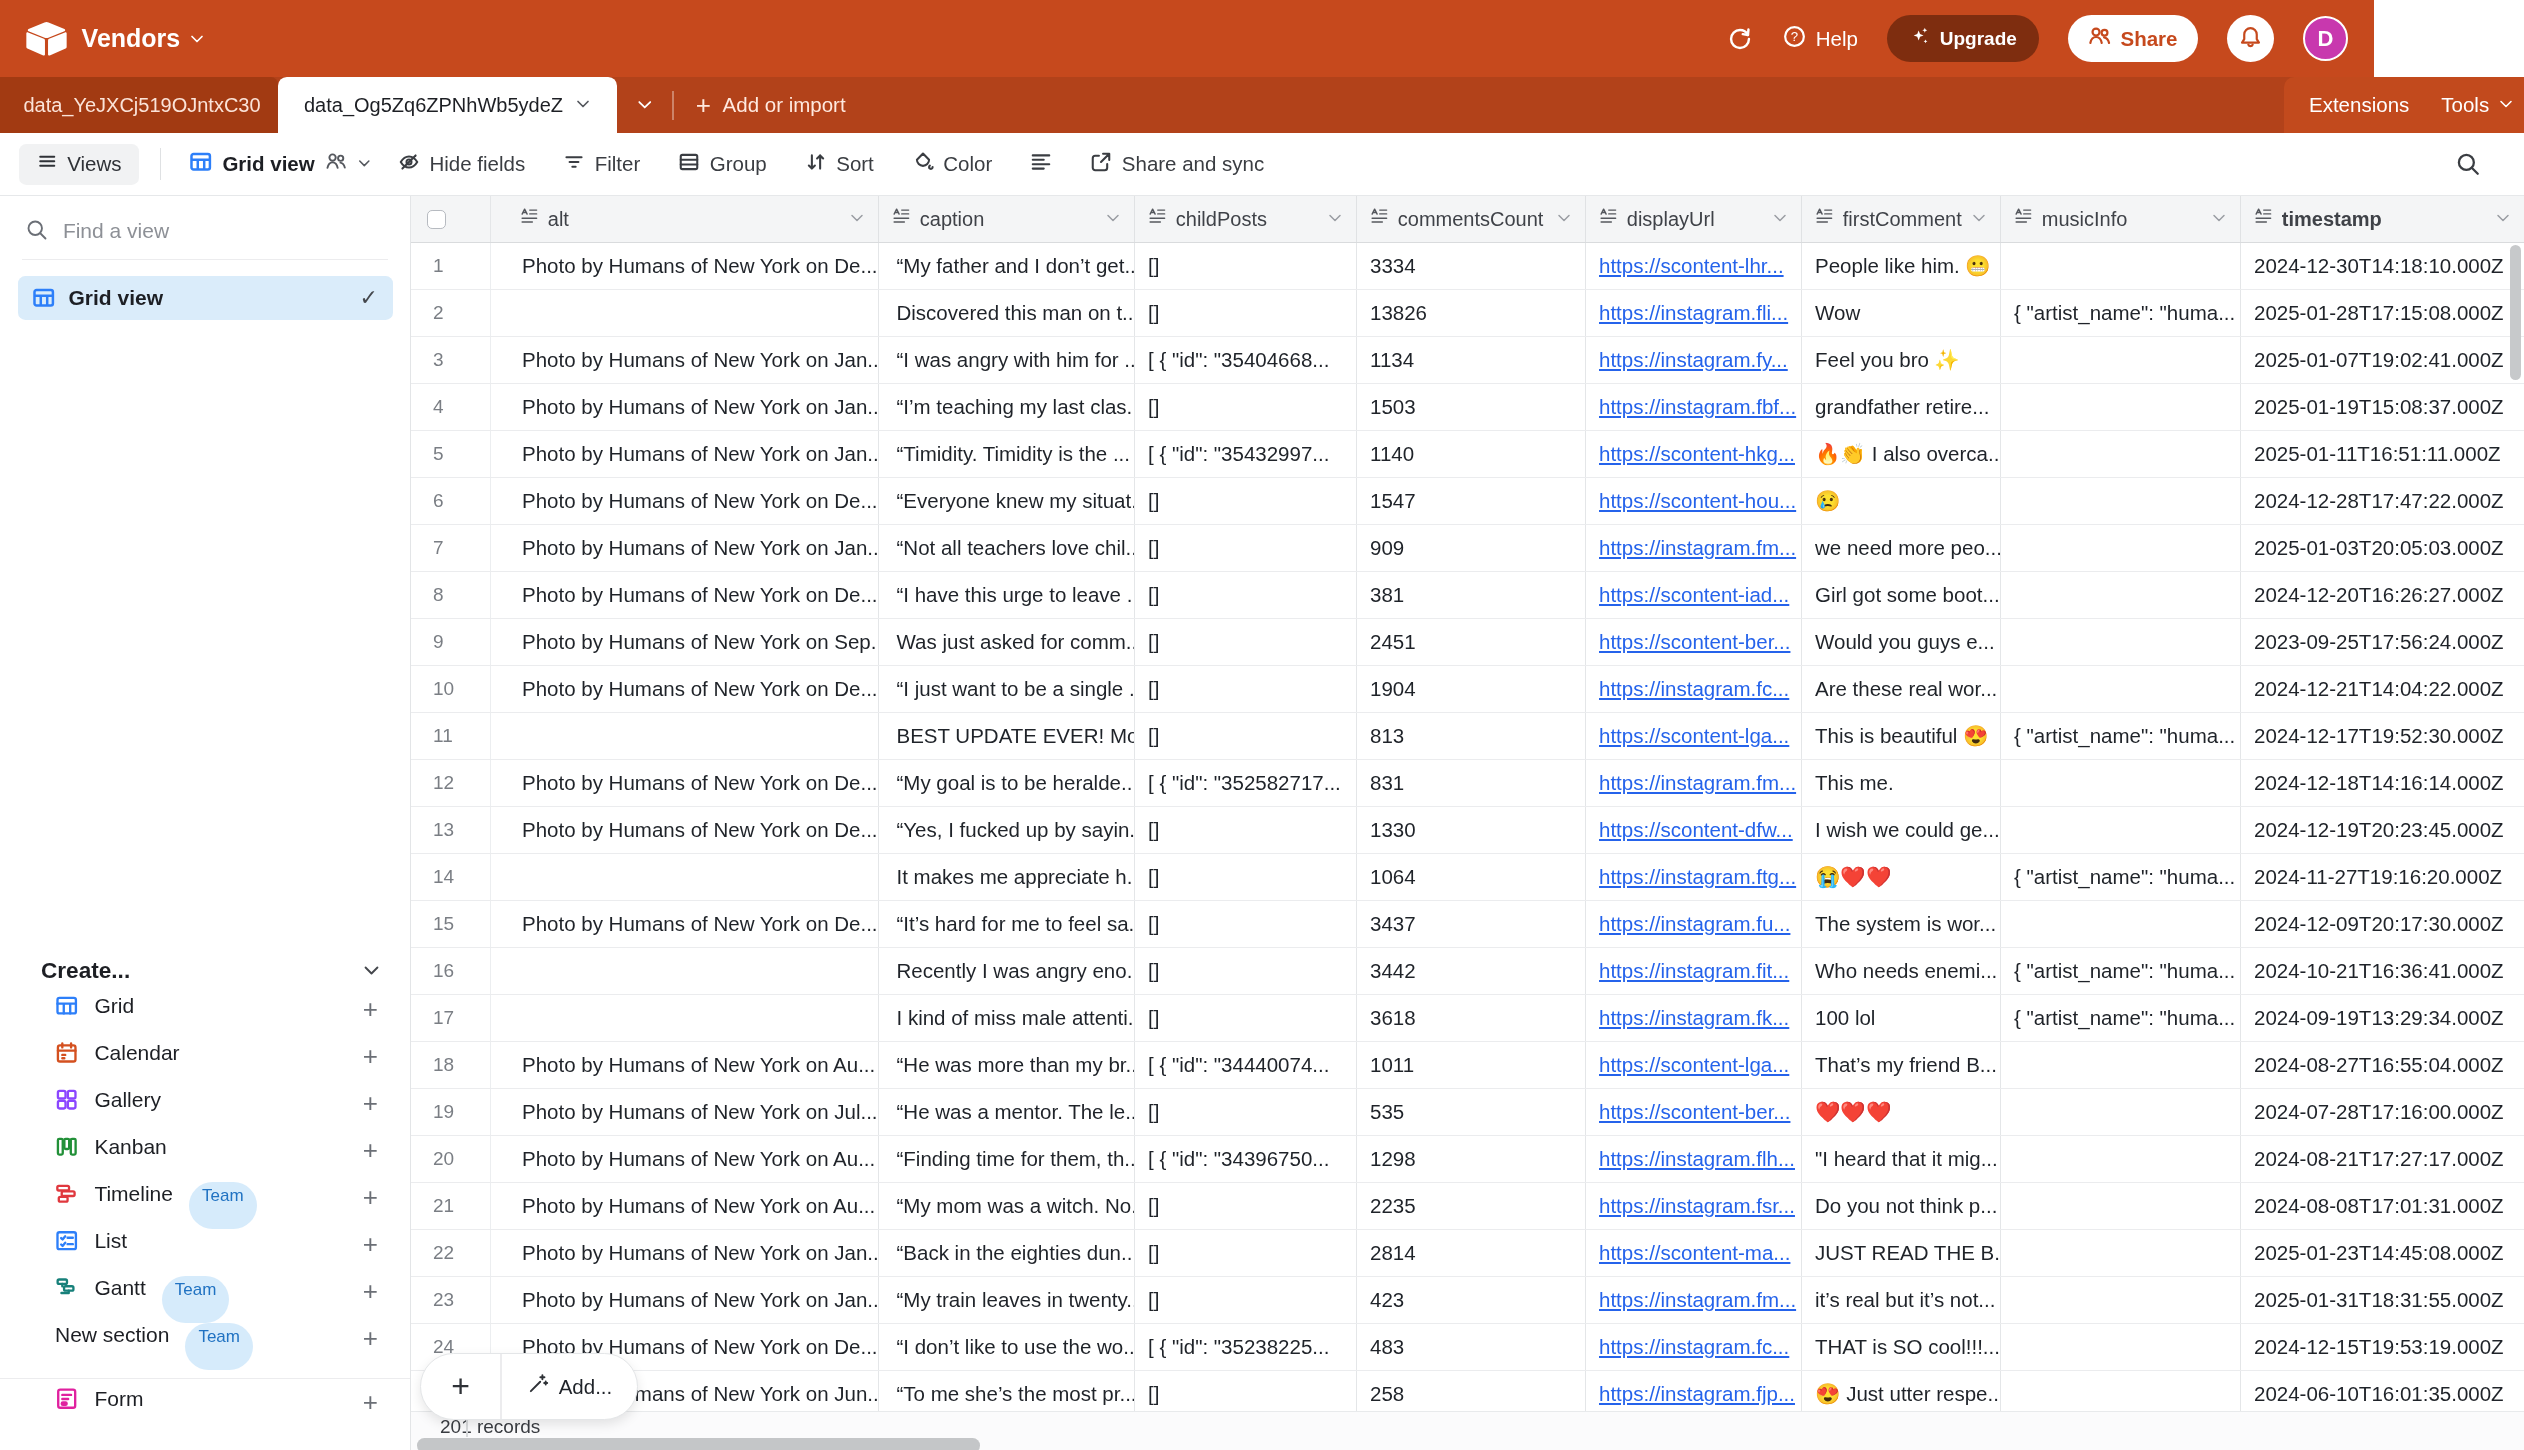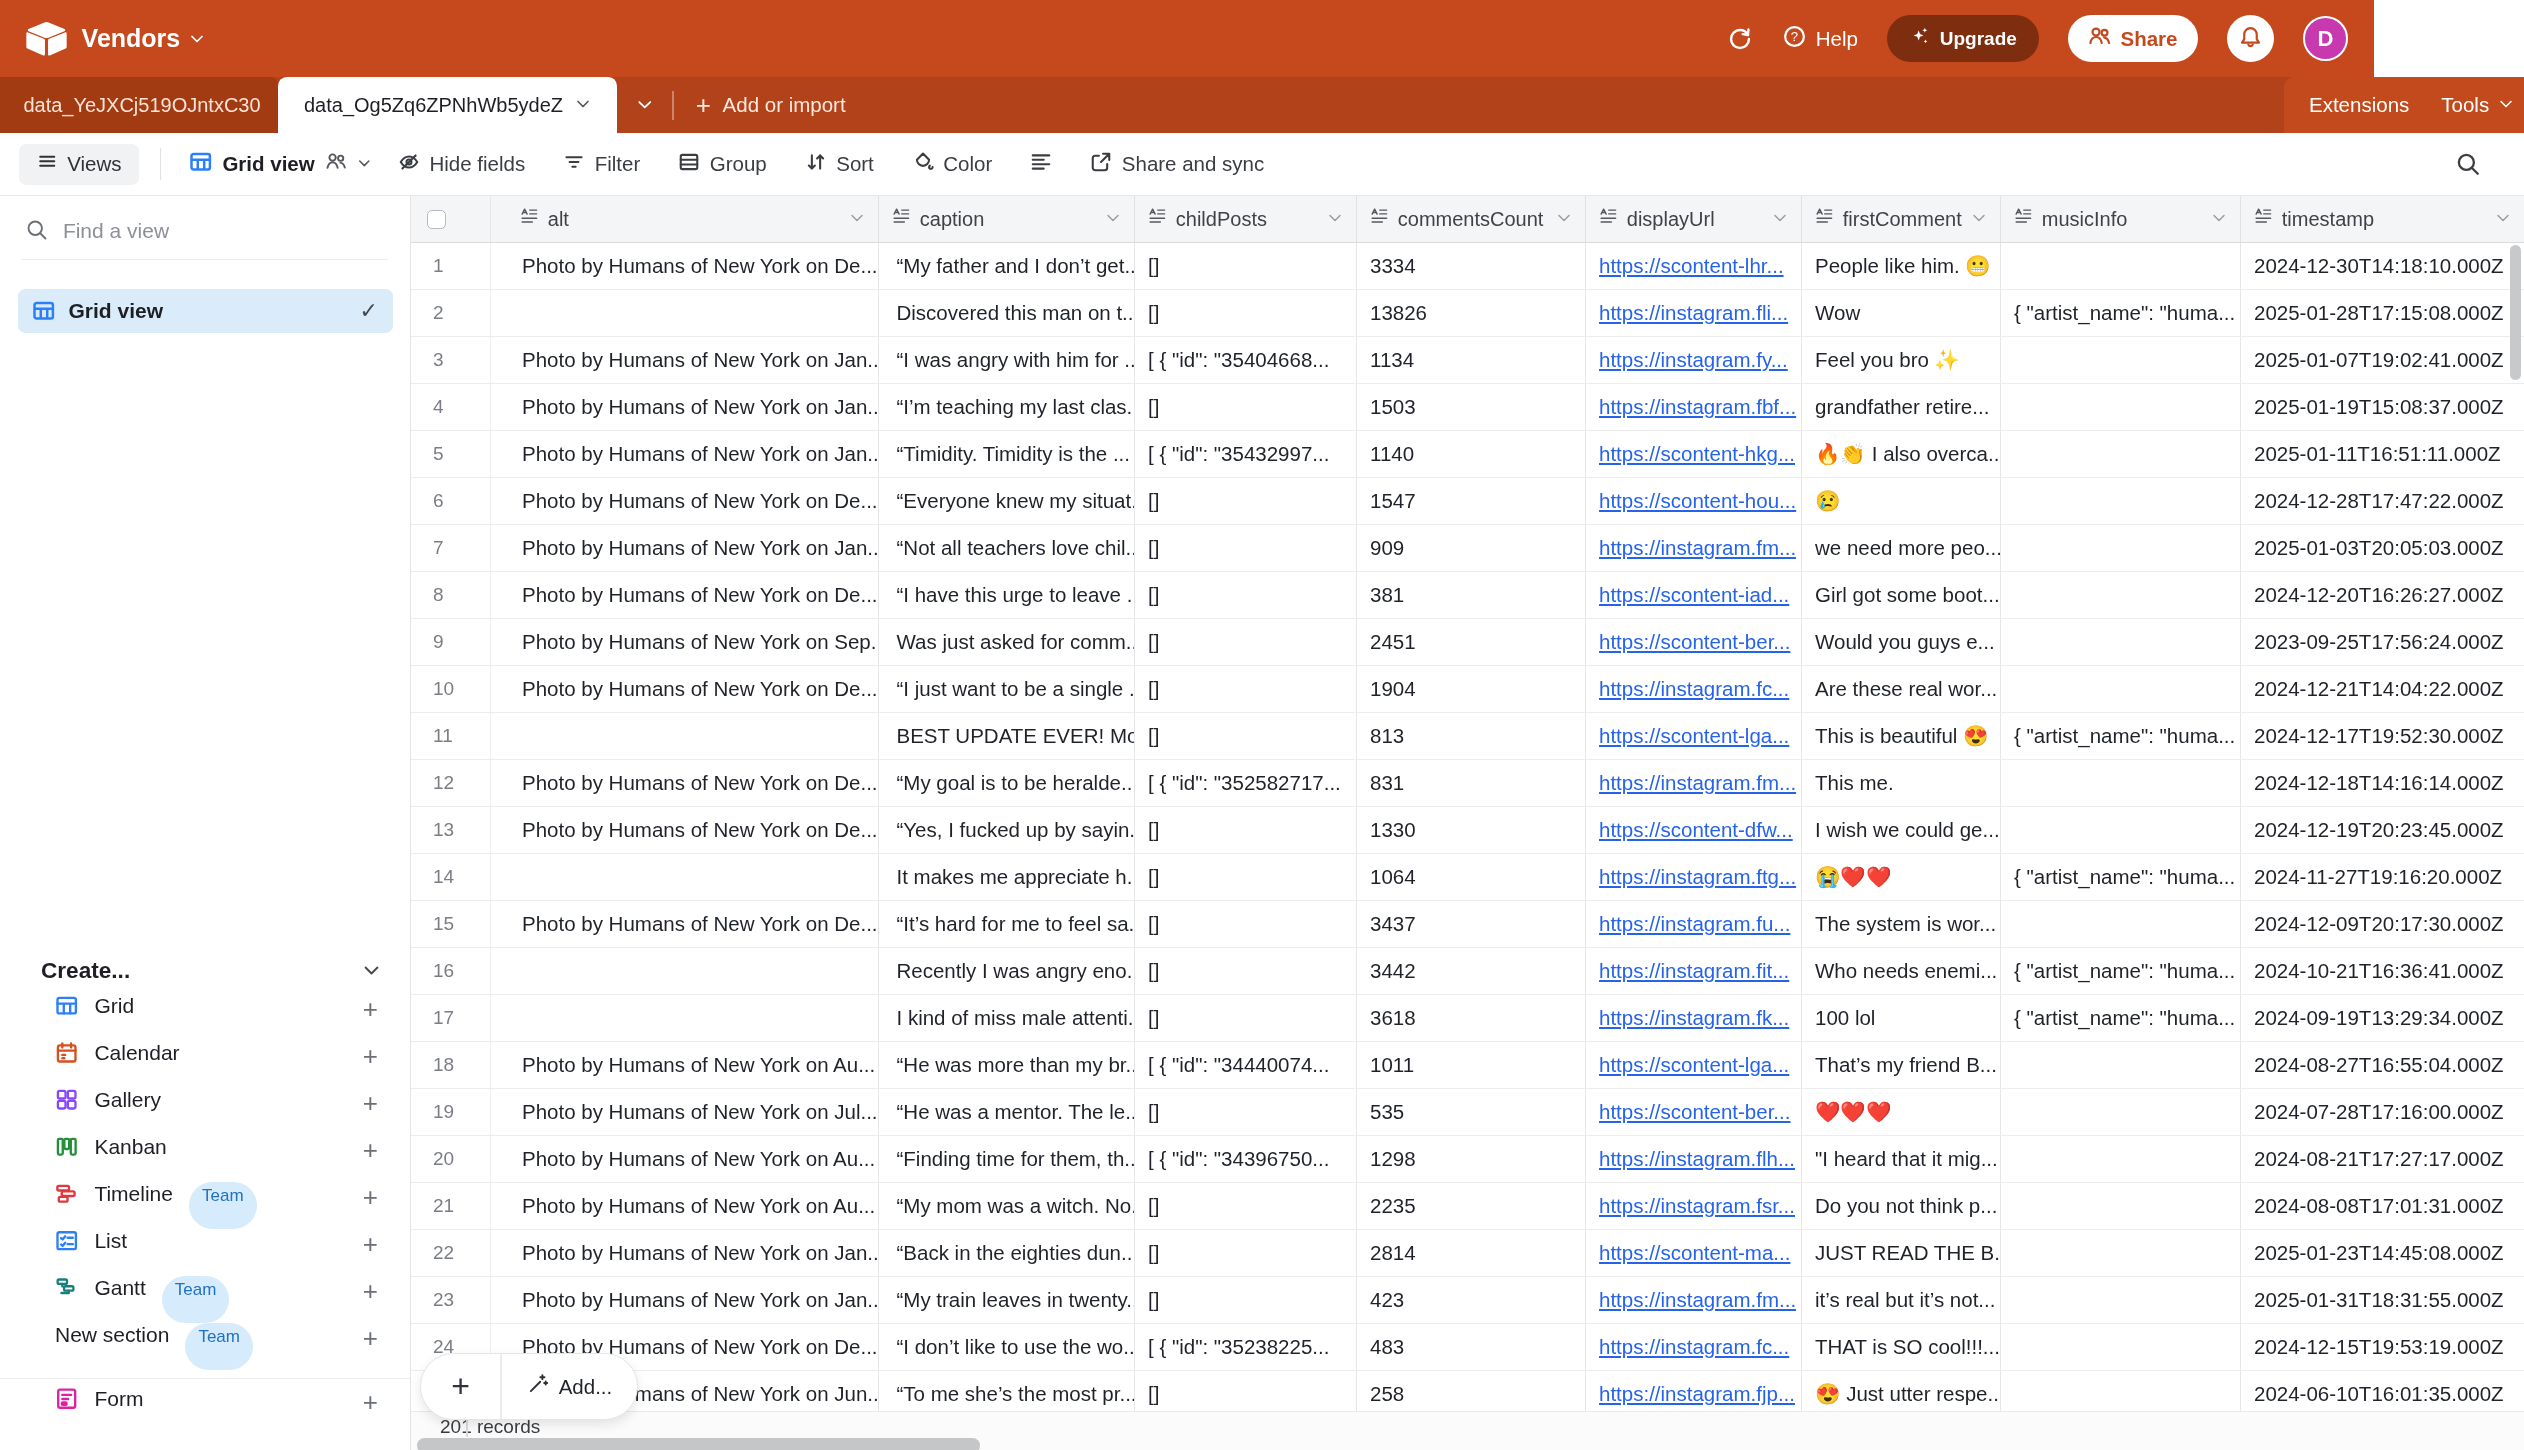--- a/index.html
+++ b/index.html
@@ -54,21 +54,21 @@
   .viewname { display:flex; align-items:center; gap:10.2px; font-size:20.5px; font-weight:bold;
               color:#1d1f24; cursor:pointer; padding:0 7.3px; }
   .tbtns { display:flex; align-items:center; }
   .tbtn { display:flex; align-items:center; gap:9.5px; font-size:20.5px; color:#3a3d42;
           padding:0 19px; height:41px; border-radius:5.8px; cursor:pointer; white-space:nowrap; }
   .searchbtn { margin-left:auto; margin-right:25px; cursor:pointer; display:flex; }
 
   
   .sidebar { position:absolute; left:0; top:196px; width:411px; height:1255px; background:#fff;
              border-right:1.5px solid #e3e5e7; display:flex; flex-direction:column; }
-  .findview { display:flex; align-items:center; gap:14.6px; margin:22px 22px 16px 22px; padding:0 2.9px 16px 2.9px;
+  .findview { display:flex; align-items:center; gap:14.6px; margin:22px 22px 3px 22px; padding:0 2.9px 16px 2.9px;
               border-bottom:1.5px solid #ececee; }
   .findview input { border:none; outline:none; font-size:21px; color:#1d1f24; width:241px;
                     font-family:"Liberation Sans", sans-serif; }
   .findview input::placeholder { color:#8d9096; }
   .viewitem { margin:13px 17.5px 0 17.5px; height:44px; border-radius:7.3px; background:#daecfa;
               display:flex; align-items:center; gap:13px; padding:0 14.6px; cursor:pointer; }
   .viewitem .vlabel { font-size:21px; font-weight:bold; color:#1d1f24; flex:1; }
   .viewitem .check { color:#44474c; font-size:22px; }
   .createwrap { margin-top:auto; padding:0 0 17.5px 0; }
   .createhdr { display:flex; align-items:center; margin:0 29px 10.2px 41px; cursor:pointer; }
@@ -470,21 +470,21 @@
         </div>
         <div class="hcell" style="width: 240px;">
           <span><svg width="19" height="19" viewBox="0 0 16 16" fill="none" stroke="#55585e" stroke-width="1.2" stroke-linecap="round" stroke-linejoin="round">
               <path d="M1.8 6L3.9 1.8 6 6M2.5 4.6h2.8M8.2 2.6H14M8.2 5.8H14M1.8 9.4h12.2M1.8 12.6h8.6"></path>
             </svg></span>
           <span class="hlabel">musicInfo</span>
           <span><svg width="16" height="16" viewBox="0 0 16 16" fill="none" stroke="#9a9da3" stroke-width="1.5" stroke-linecap="round" stroke-linejoin="round">
               <polyline points="3 5.5 8 10.5 13 5.5"></polyline>
             </svg></span>
         </div>
-        <div class="hcell" style="width: 284px;">
+        <div class="hcell" style="width: 284px; font-weight: bold;">
           <span><svg width="19" height="19" viewBox="0 0 16 16" fill="none" stroke="#55585e" stroke-width="1.2" stroke-linecap="round" stroke-linejoin="round">
               <path d="M1.8 6L3.9 1.8 6 6M2.5 4.6h2.8M8.2 2.6H14M8.2 5.8H14M1.8 9.4h12.2M1.8 12.6h8.6"></path>
             </svg></span>
           <span class="hlabel">timestamp</span>
           <span><svg width="16" height="16" viewBox="0 0 16 16" fill="none" stroke="#9a9da3" stroke-width="1.5" stroke-linecap="round" stroke-linejoin="round">
               <polyline points="3 5.5 8 10.5 13 5.5"></polyline>
             </svg></span>
         </div>
       </div>
     <div id="grid-rows">

